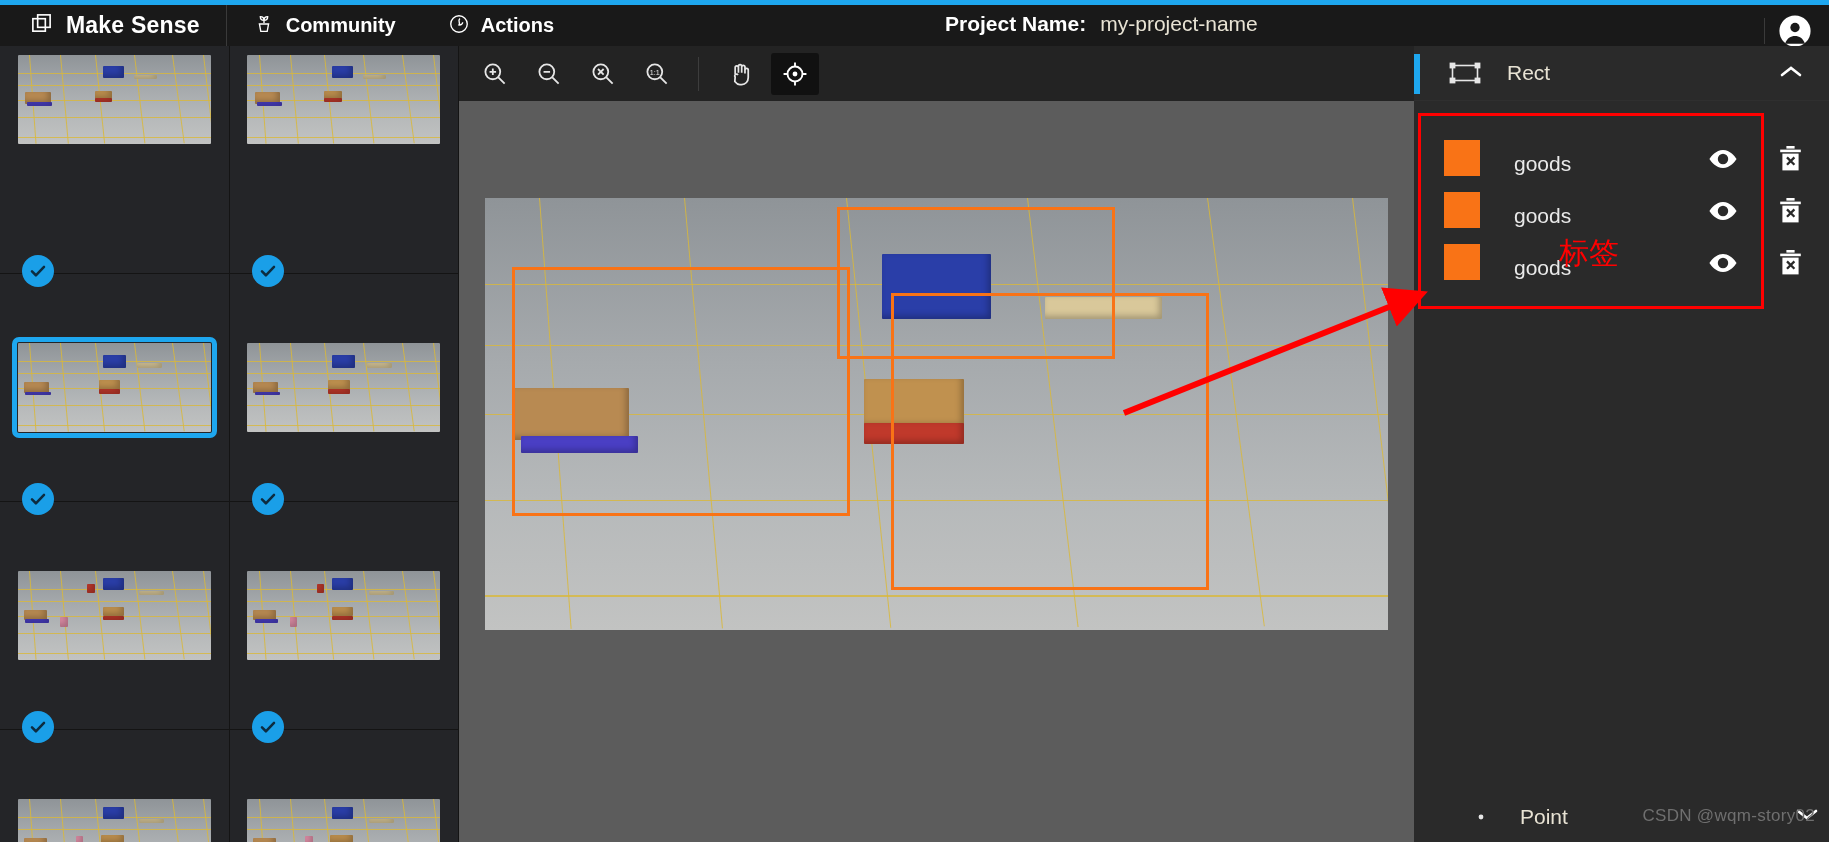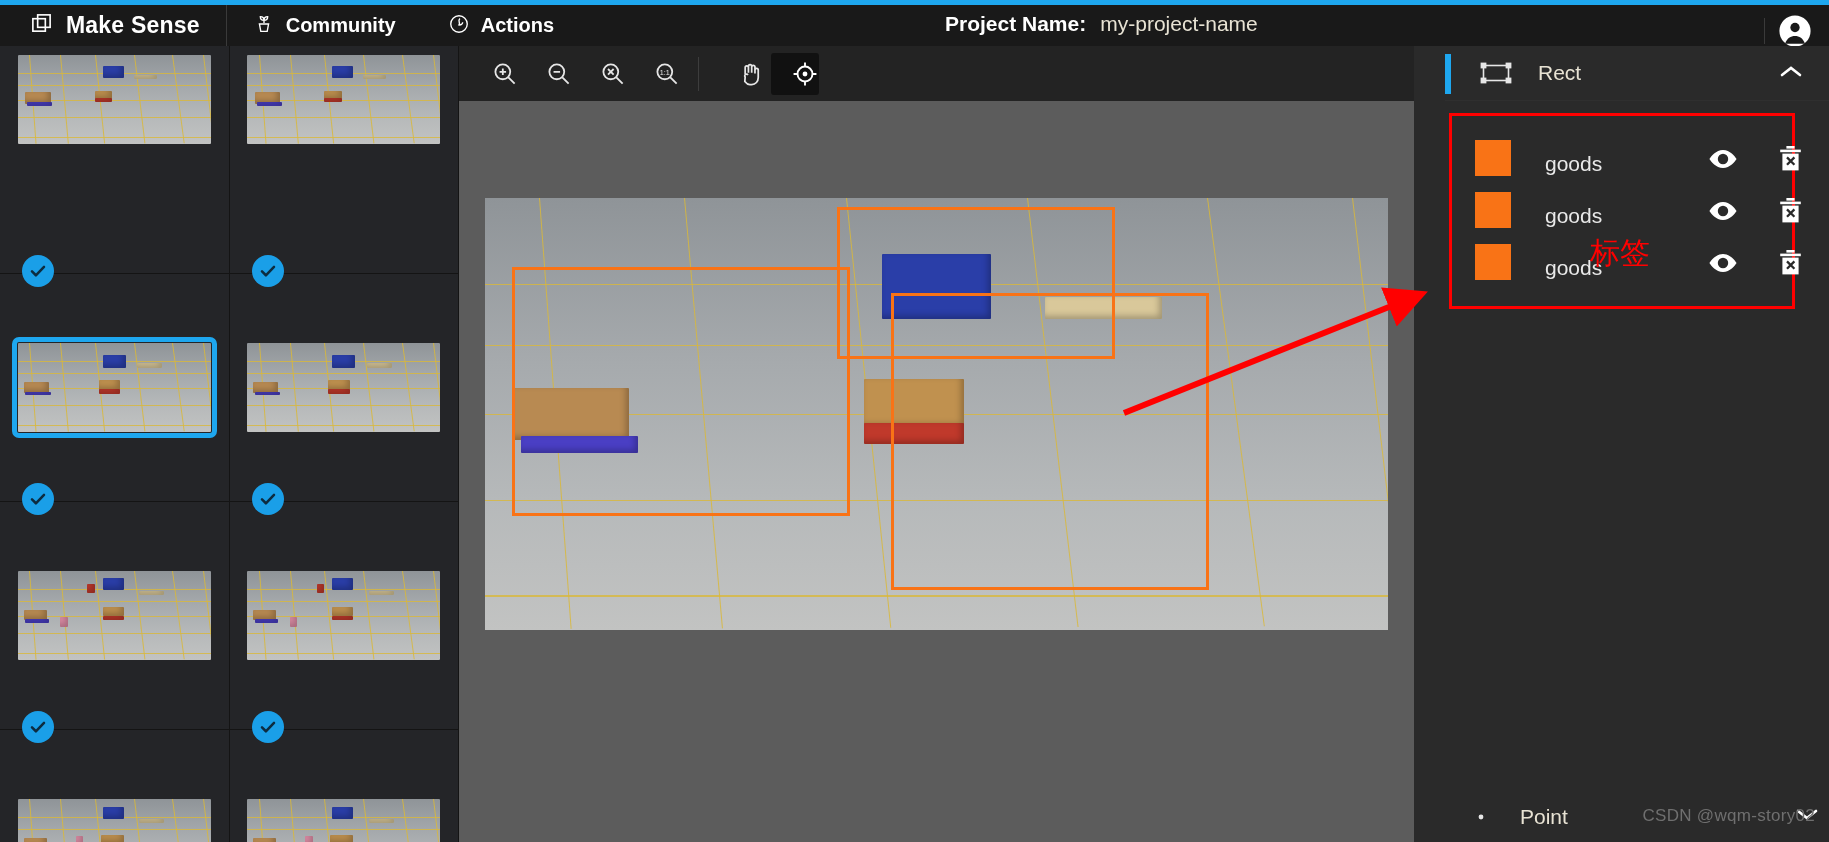--- a/index.html
+++ b/index.html
@@ -61,37 +61,36 @@
   
   .canvas-wrap {
     position:absolute; top:46px; left:459px; width:955px; height:796px;
     background:#5c5c5c;
   }
   .toolbar {
     position:absolute; top:0; left:0; width:955px; height:55px;
     background:#232323; display:flex; align-items:center; gap:6px; padding-left:11px;
   }
   .tbtn {
-    width:48px; height:42px; display:flex; align-items:center; justify-content:flex-end;
+    width:48px; height:42px; display:flex; align-items:center; justify-content:center;
     cursor:pointer; border-radius:3px;
   }
   .tbtn.active { background:#111; }
   .tsep { width:1px; height:34px; background:#3d3d3d; margin:0 12px; }
 
   .image-stage {
     position:absolute; top:152px; left:26px; width:903px; height:432px;
     overflow:hidden; background:#8f9498;
   }
   .bbox { position:absolute; border:3px solid #f97316; box-sizing:border-box; }
 
   
   .rpanel {
     position:absolute; top:46px; left:1414px; width:415px; height:796px;
     background:#2a2a2a;
-    padding-left:31px;
   }
   .rect-head {
     position:relative; height:55px; display:flex; align-items:center;
     border-bottom:1px solid #2f2f2f;
   }
   .rect-bluebar { position:absolute; left:0; top:8px; width:6px; height:40px; background:#1ea7ef; }
   .rect-icon { margin-left:34px; width:34px; display:flex; justify-content:center; }
   .rect-label { color:#e8e3d4; font-size:21px; margin-left:25px; }
   .chev { position:absolute; right:26px; color:#fff; font-size:19px; }
 

